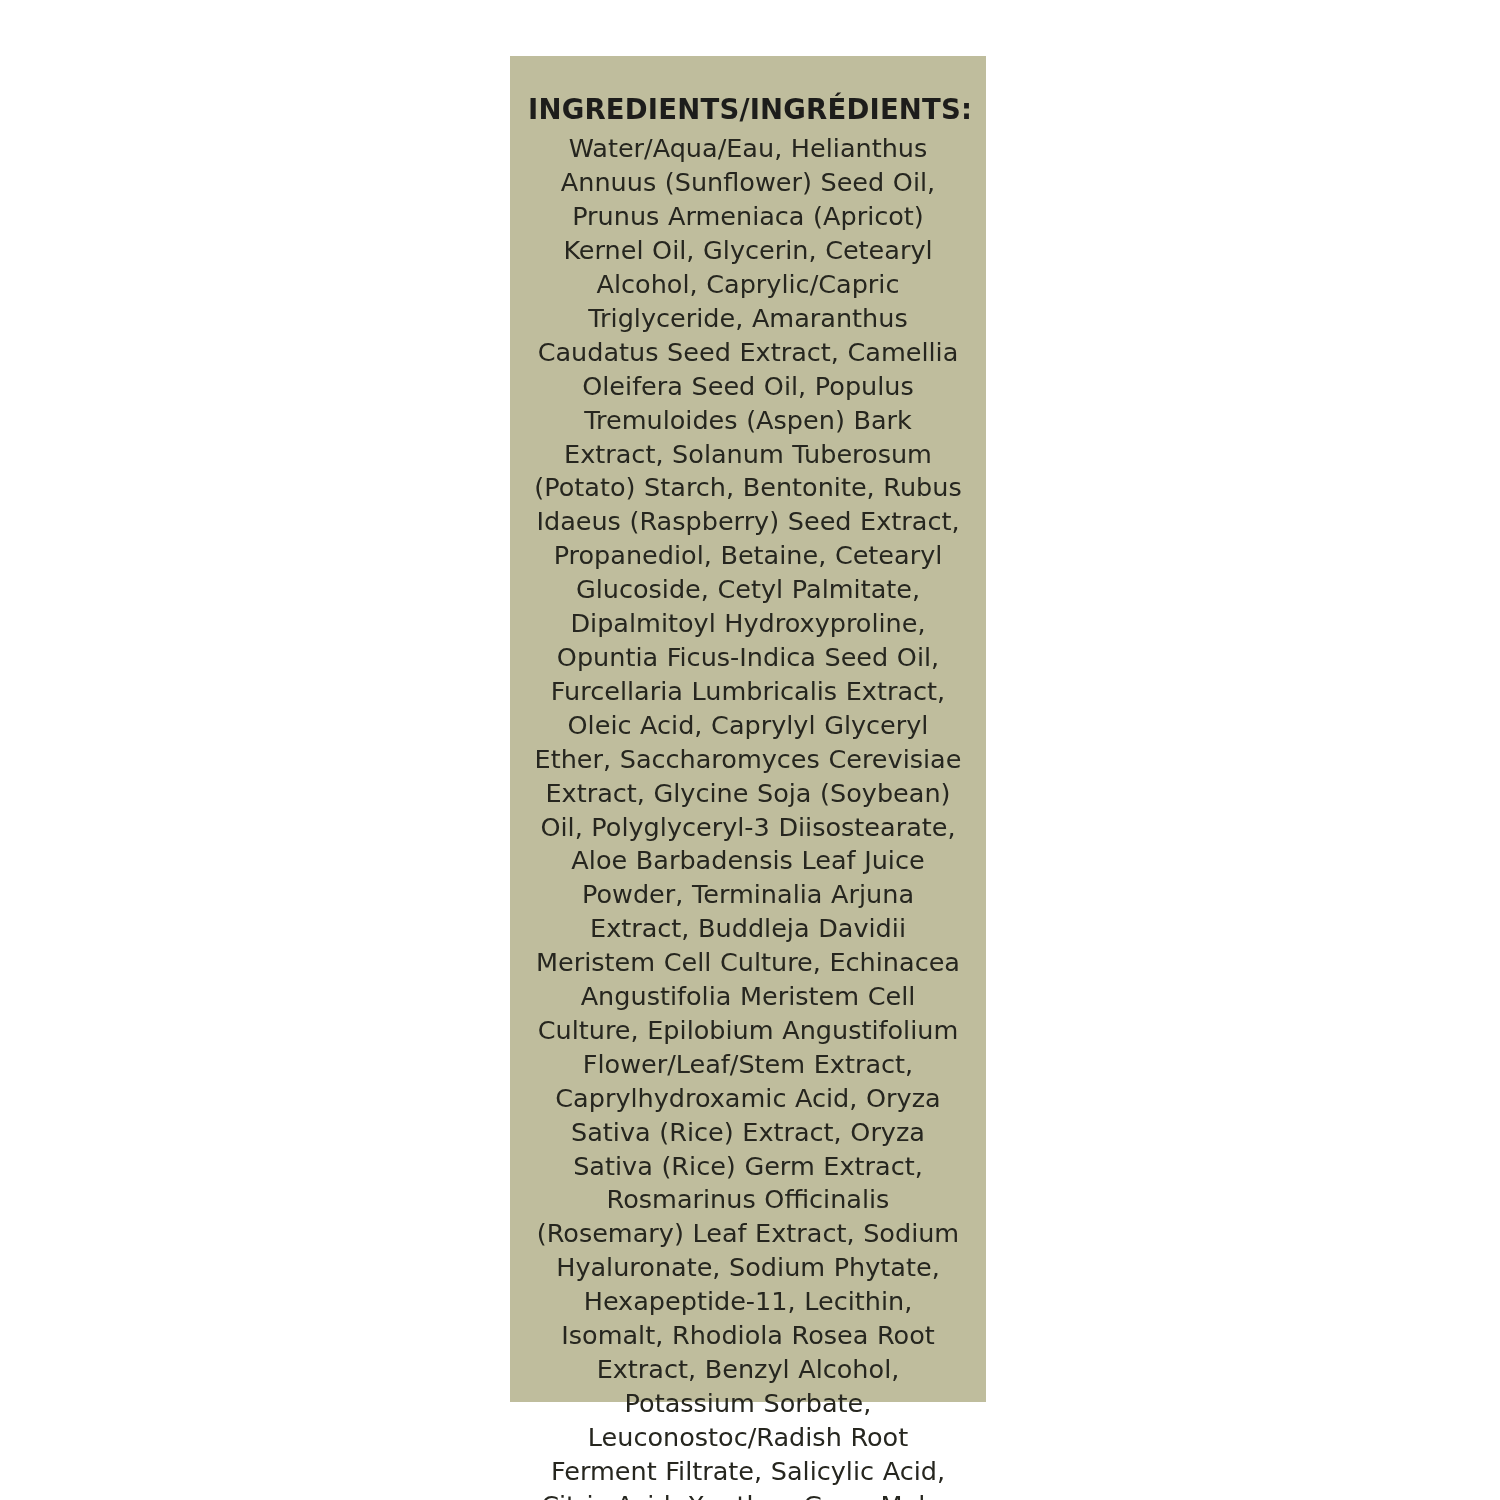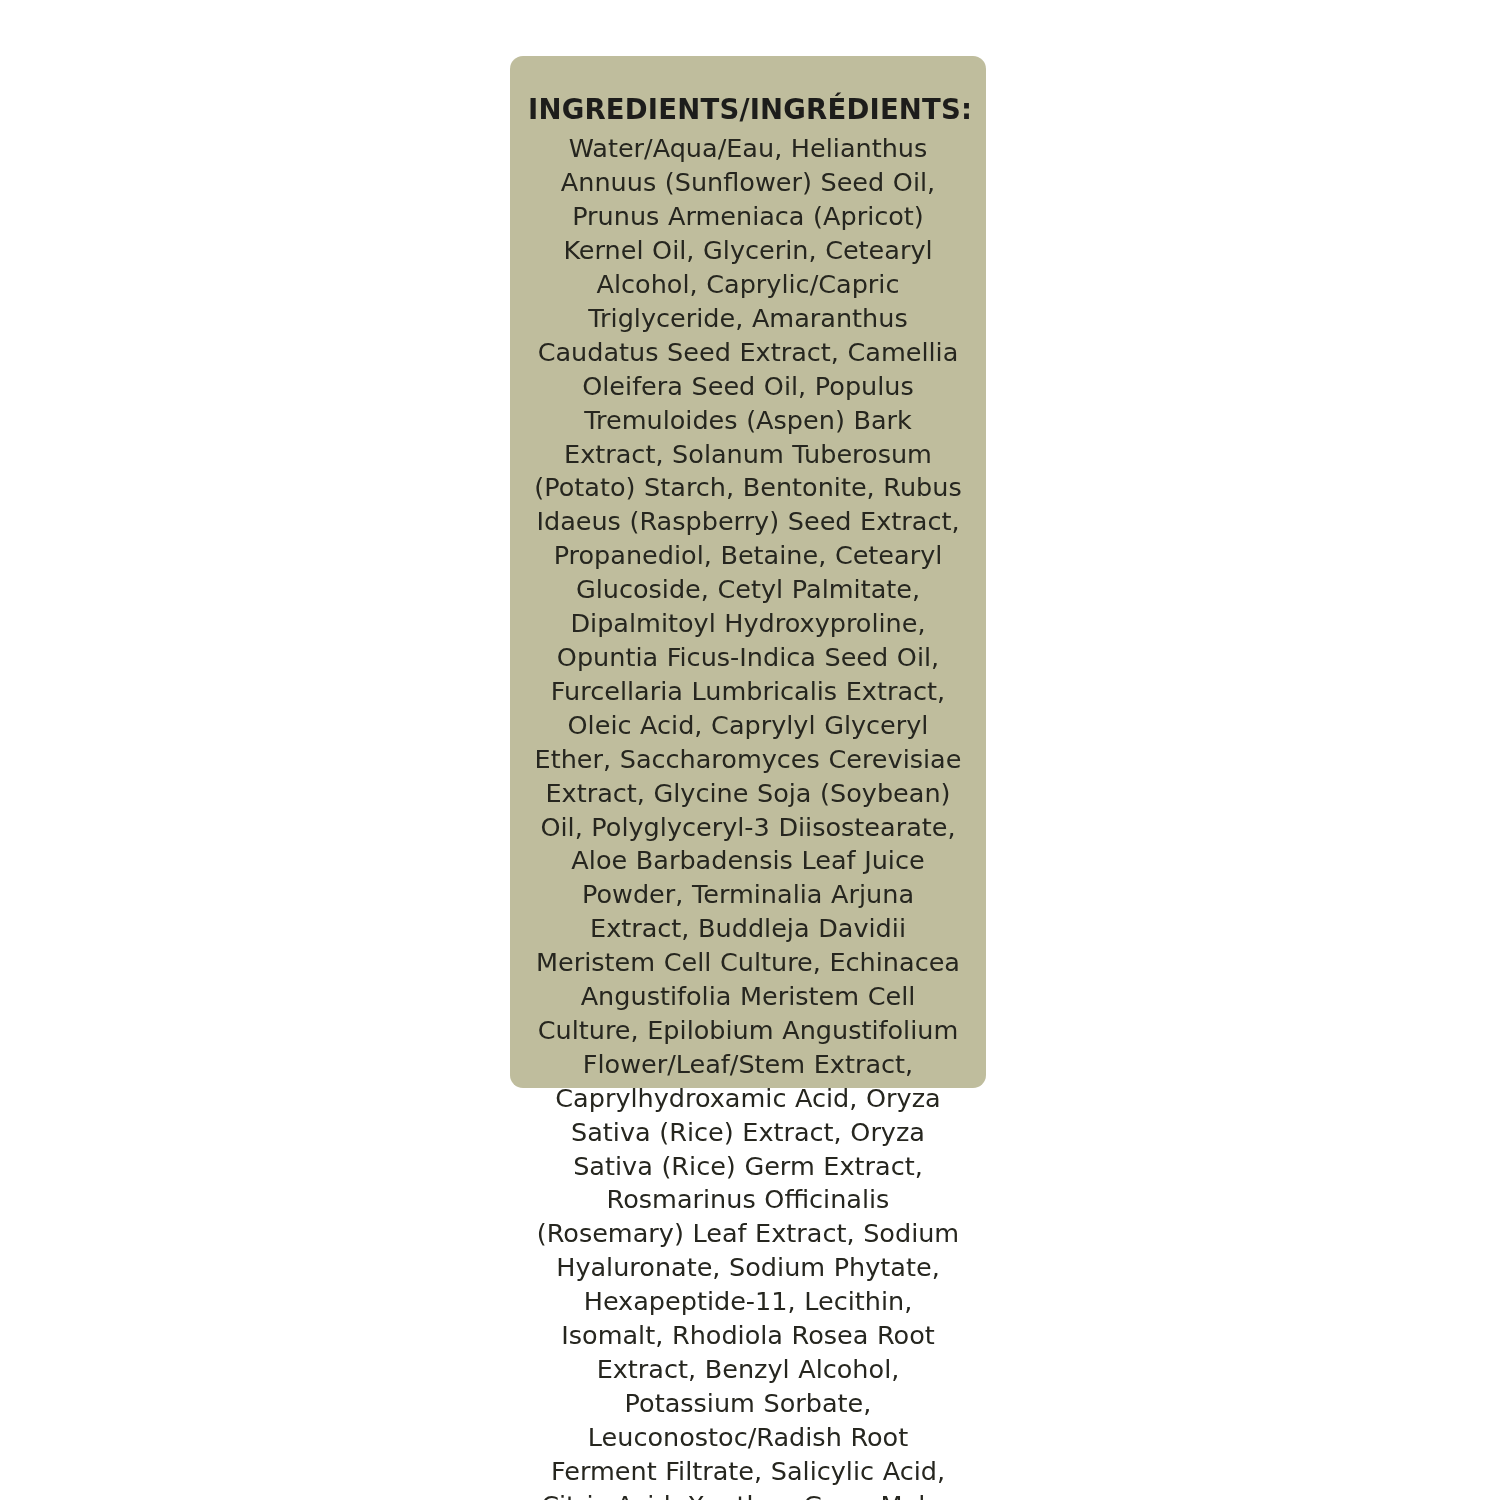--- a/index.html
+++ b/index.html
@@ -17,25 +17,24 @@
     position: relative;
     width: 1500px;
     height: 1500px;
     background: #ffffff;
   }
   .label-panel {
     position: absolute;
     left: 510px;
     top: 56px;
     width: 476px;
-    height: 1032px;
+    height: 1346px;
     background: #bfbd9d;
     box-sizing: border-box;
     padding: 36px 18px 0 18px;
-    border-radius: 13px;
   }
   .ingredients-heading {
     text-align: center;
     font-size: 27.5px;
     font-weight: 700;
     color: #1d1d1b;
     letter-spacing: 0.2px;
     margin: 0 0 6px 0;
     line-height: 1.25;
   }

